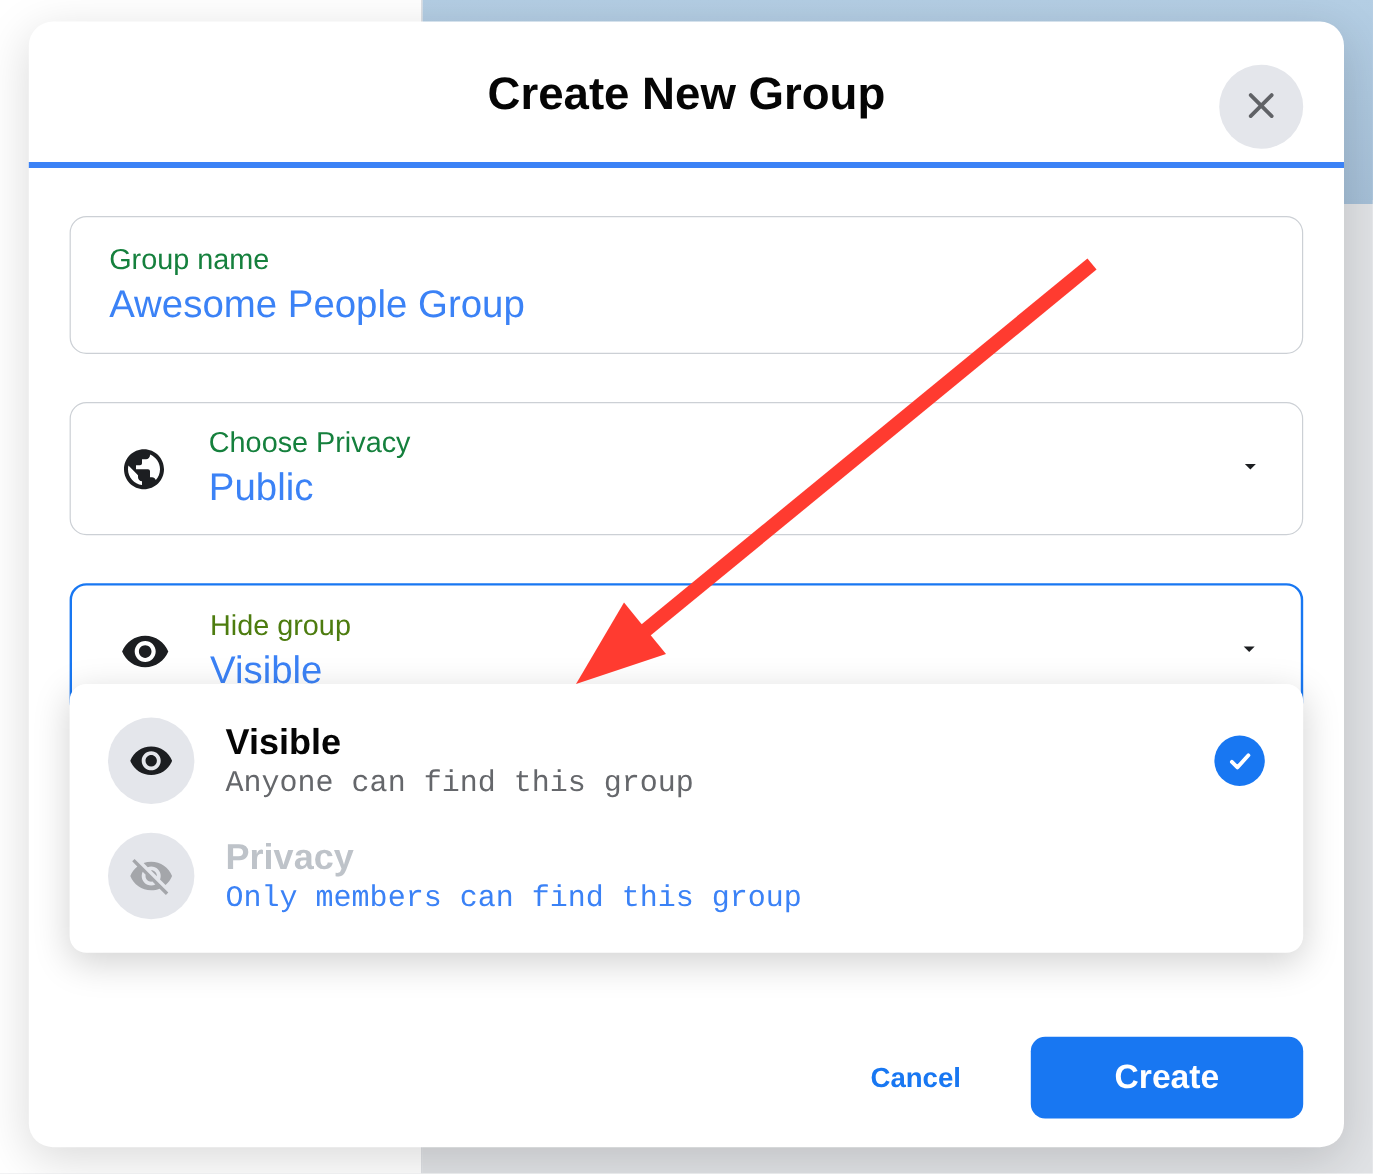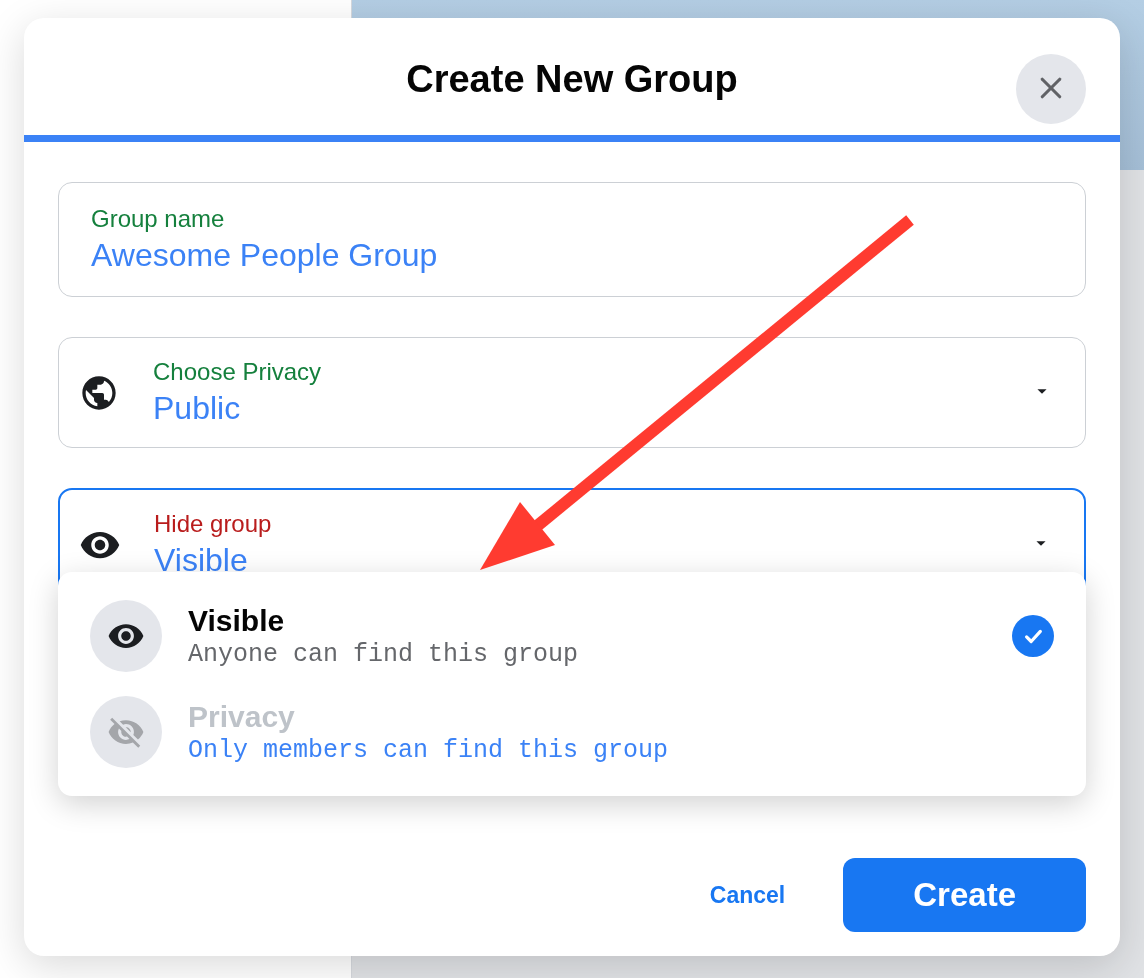--- a/index.html
+++ b/index.html
@@ -24,21 +24,21 @@
       background: #fff;
       border-radius: 20px;
       box-shadow: 0 10px 40px rgba(0,0,0,0.15);
       display: flex;
       flex-direction: column;
     }
     .modal-header {
       position: relative;
       text-align: center;
       padding: 40px 0 34px 0;
-      border-bottom: 7px solid #3b82f6;
+      border-bottom: 5px solid #3b82f6;
     }
     .modal-title {
       font-size: 38px;
       font-weight: 700;
       color: #050505;
     }
     .close-btn {
       position: absolute;
       top: 36px;
       right: 34px;
@@ -57,21 +57,21 @@
       height: 30px;
     }
     .modal-body {
       flex: 1;
       padding: 40px 34px 0 34px;
       position: relative;
     }
     .field {
       border: 1px solid #ccd0d5;
       border-radius: 14px;
-      padding: 20px 16px;
+      padding: 20px 37px;
       margin-bottom: 40px;
       display: flex;
       align-items: center;
       cursor: pointer;
       position: relative;
       background: #fff;
     }
     .field-text-only {
       flex-direction: column;
       align-items: flex-start;
@@ -95,21 +95,21 @@
       justify-content: center;
       margin-right: 30px;
     }
     .field-content {
       flex: 1;
     }
     .field-active {
       border: 2px solid #1877f2;
     }
     .field-active .field-label {
-      color: #b91c1c;
+      color: #4d7c0f;
     }
     .caret {
       position: absolute;
       right: 32px;
       top: 50%;
       transform: translateY(-50%);
     }
     .caret svg {
       width: 22px;
       height: 22px;
@@ -191,21 +191,21 @@
       color: #1877f2;
       font-size: 23px;
       font-weight: 600;
       padding: 16px 30px;
       cursor: pointer;
     }
     .btn-create {
       background: #1877f2;
       border: none;
       color: #fff;
-      font-size: 33px;
+      font-size: 28px;
       font-weight: 600;
       padding: 18px 70px;
       border-radius: 12px;
       cursor: pointer;
     }
     .annotation-arrow {
       position: absolute;
       z-index: 20;
       pointer-events: none;
     }

